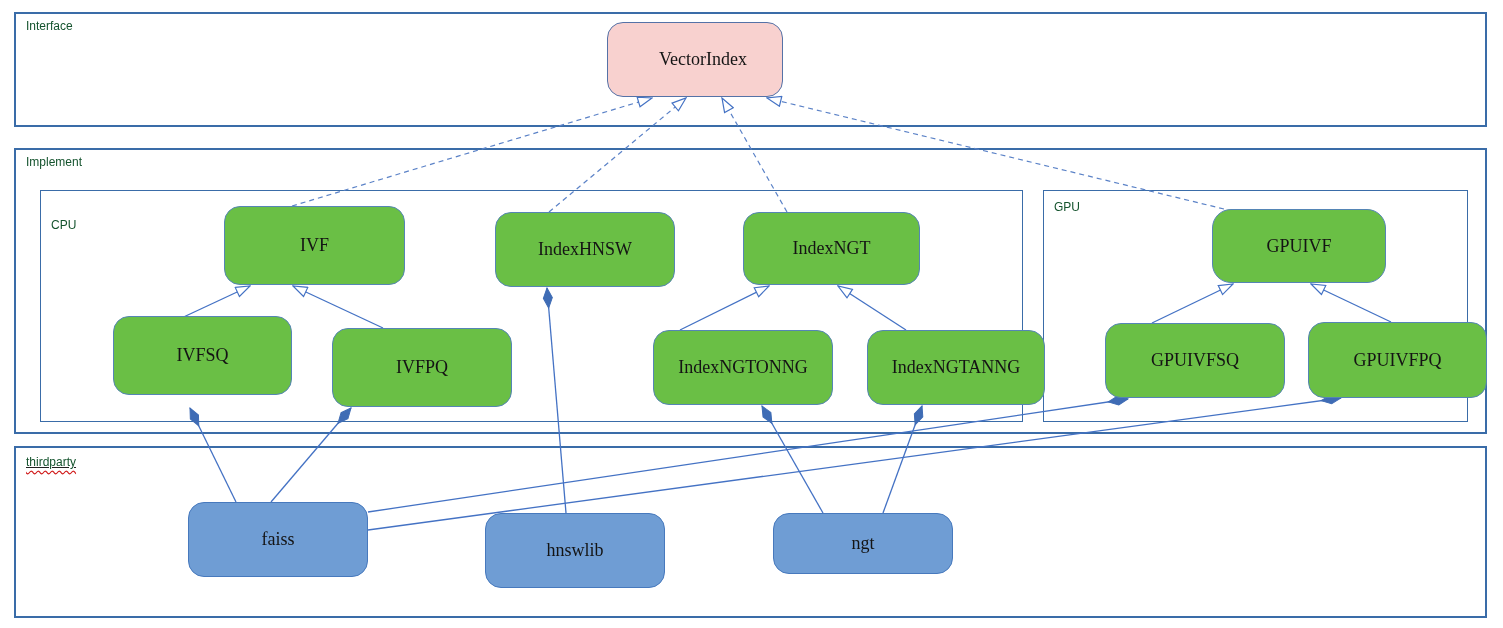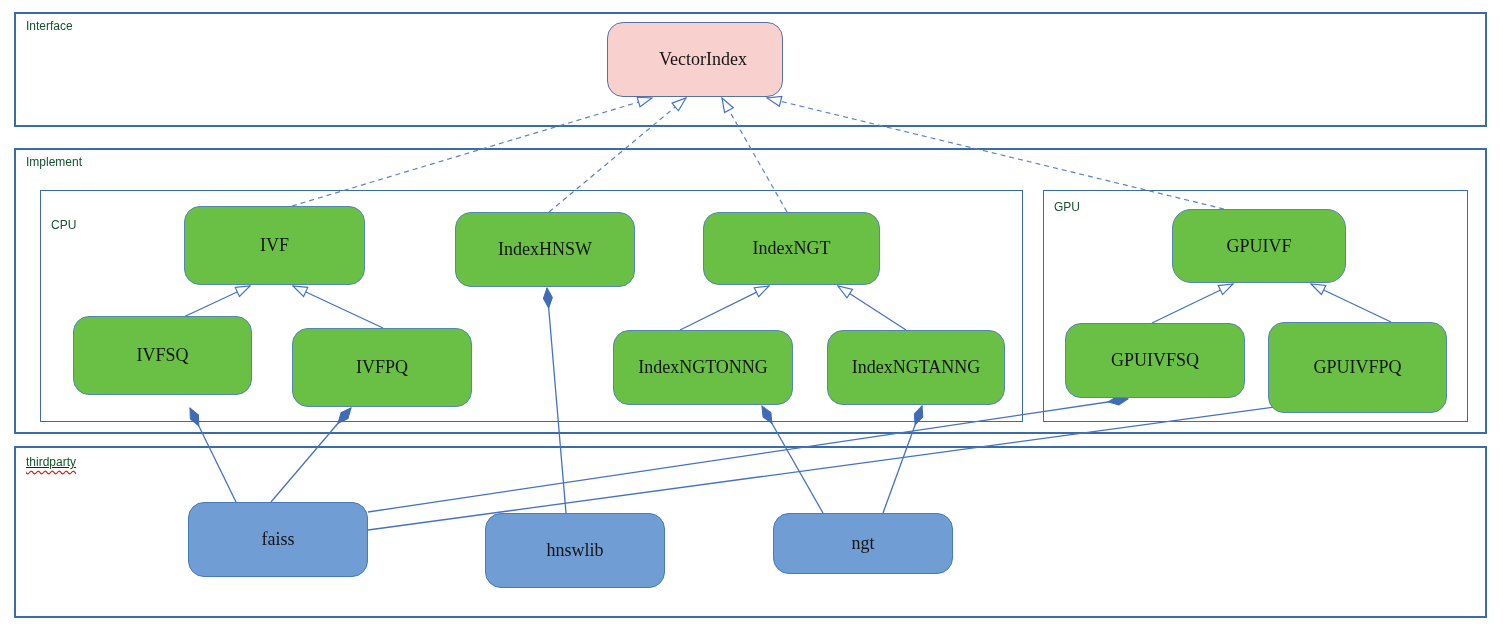--- a/index.html
+++ b/index.html
@@ -21,21 +21,21 @@
   svg.edges { position:absolute; left:0; top:0; z-index:1; pointer-events:none; }
   .edge { stroke:#4472c4; stroke-width:1.3; fill:none; }
   .edge.dashed { stroke:#5b82c7; stroke-width:1.2; stroke-dasharray:5 4; }
   .node {
     position:absolute; box-sizing:border-box; border-radius:16px;
     display:flex; align-items:center; justify-content:center;
     font-family:"Liberation Serif", serif; font-size:18px; color:#141414;
     z-index:2; text-align:center;
   }
   .node.pink  { background:#f8d1cf; border:1.5px solid #5572a7; }
-  .node.green { background:#6abf45; border:1px solid #5585b5; }
+  .node.green { background:#6abf45; border:1px solid #5585b5;margin-left:40px; }
   .node.blue  { background:#6f9dd4; border:1px solid #4779bd; }
 </style>
 </head>
 <body>
 
 <div class="stage">
 
   <div class="container-box" style="left:14px; top:12px; width:1473px; height:115px;">
     <span class="container-label">Interface</span>
   </div>
@@ -114,21 +114,21 @@
   <div class="node green" style="left:827px; top:330px; width:178px; height:75px;">
     <span>IndexNGTANNG</span>
   </div>
 
   <div class="node green" style="left:1172px; top:209px; width:174px; height:74px;border-radius:19px;">
     <span>GPUIVF</span>
   </div>
   <div class="node green" style="left:1065px; top:323px; width:180px; height:75px;">
     <span>GPUIVFSQ</span>
   </div>
-  <div class="node green" style="left:1268px; top:322px; width:179px; height:91px;">
+  <div class="node green" style="left:1268px; top:322px; width:179px; height:76px;">
     <span>GPUIVFPQ</span>
   </div>
 
   <div class="node blue" style="left:188px; top:502px; width:180px; height:75px;">
     <span>faiss</span>
   </div>
   <div class="node blue" style="left:485px; top:513px; width:180px; height:75px;">
     <span>hnswlib</span>
   </div>
   <div class="node blue" style="left:773px; top:513px; width:180px; height:61px;">

